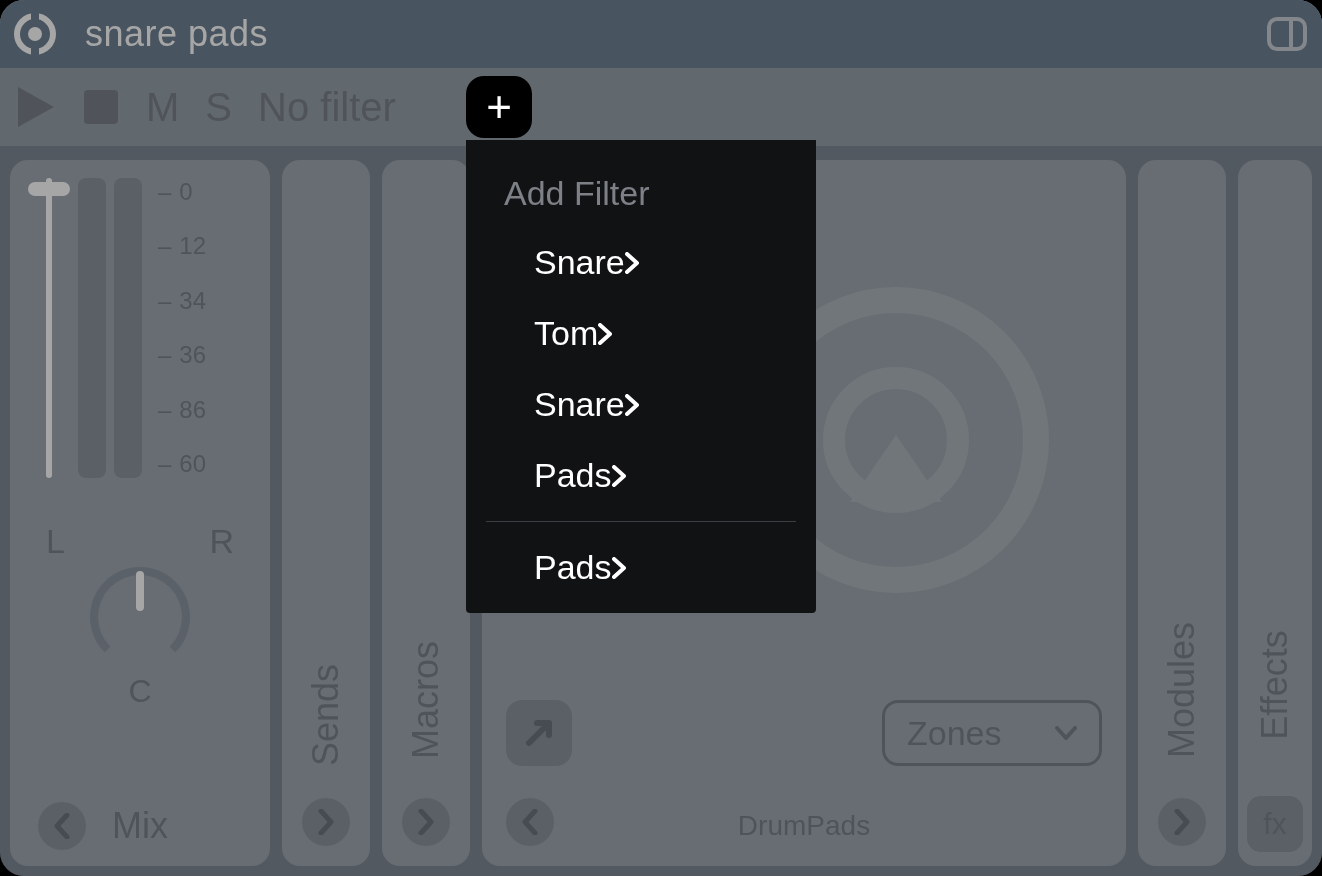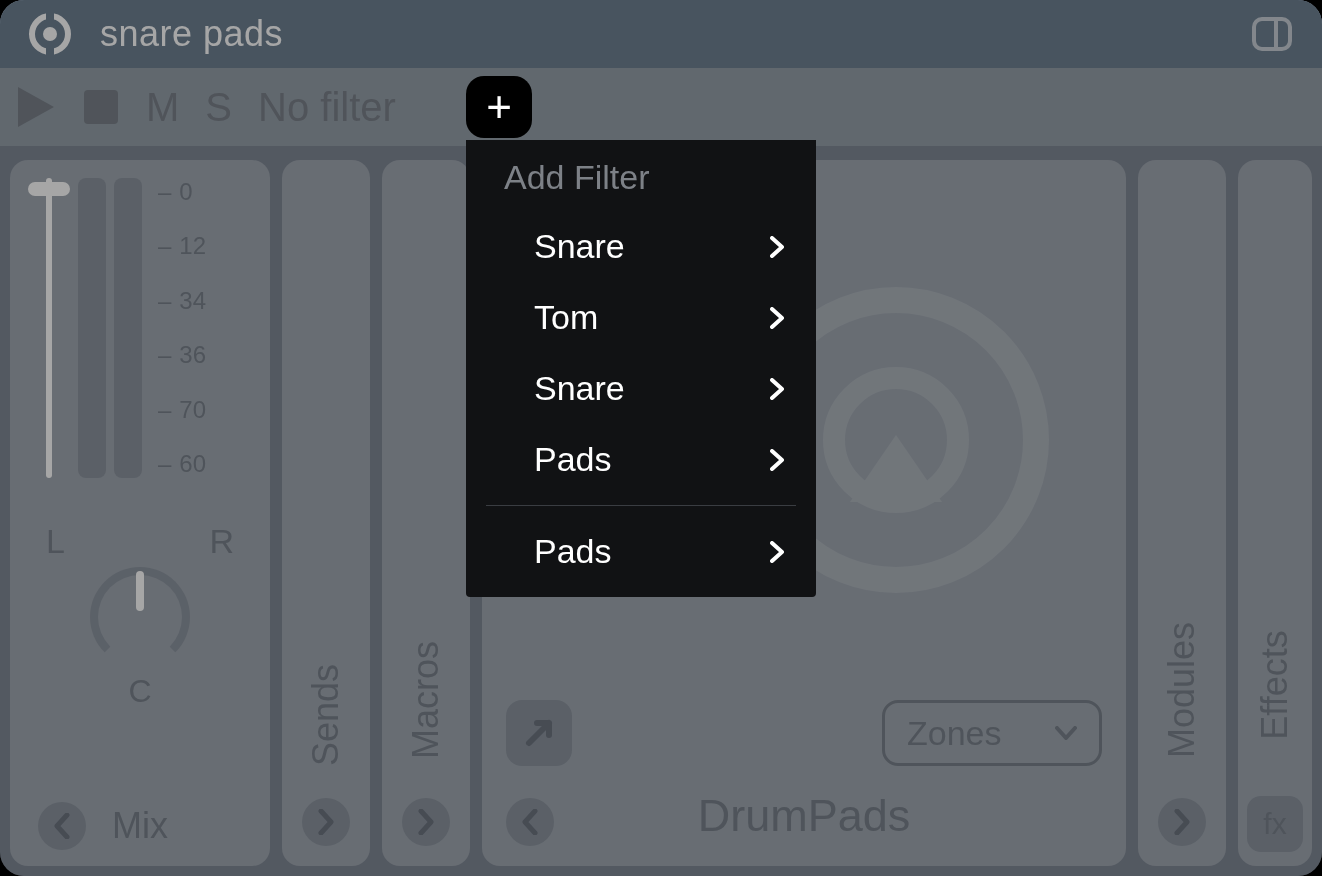--- a/index.html
+++ b/index.html
@@ -1,21 +1,21 @@
 <!DOCTYPE html>
 <html><head>
 <meta charset="utf-8">
 <style>
 *{margin:0;padding:0;box-sizing:border-box;font-family:Arial,Helvetica,sans-serif;}
 body{background:#000;width:1322px;height:876px;overflow:hidden;}
 .window{width:1322px;height:876px;border-radius:24px;overflow:hidden;background:#808996;position:relative;}
 .dim-overlay{position:absolute;inset:0;background:rgba(0,0,0,0.35);z-index:5;pointer-events:none;}
 
 
-.titlebar{height:68px;background:#6f8293;display:flex;align-items:center;padding:0 28px;position:relative;z-index:1;}
+.titlebar{height:68px;background:#6f8293;display:flex;align-items:center;padding:0 13px;position:relative;z-index:1;}
 .titlebar .logo{width:44px;height:44px;display:flex;align-items:center;justify-content:center;}
 .titlebar .title{color:#fff;font-size:36px;font-weight:400;margin-left:28px;letter-spacing:0.5px;}
 .titlebar .panel-icon{margin-left:auto;width:44px;height:44px;display:flex;align-items:center;justify-content:center;}
 
 
 .toolbar{height:78px;background:#96a0aa;display:flex;align-items:center;padding:0 16px;gap:26px;position:relative;z-index:1;}
 .tb-btn{display:flex;align-items:center;justify-content:center;color:#7d838b;}
 .play-icon svg,.stop-icon svg{display:block;}
 .tb-text{font-size:40px;color:#7b828b;font-weight:400;}
 
@@ -47,31 +47,31 @@
 .narrow-panel{width:88px;height:100%;background:#a0a8b1;border-radius:18px;position:relative;}
 .vert-label{position:absolute;bottom:94px;left:50%;transform:translateX(-50%) rotate(-90deg);transform-origin:center;color:#7a828c;font-size:36px;white-space:nowrap;}
 .narrow-panel .nav-circle{position:absolute;bottom:20px;left:50%;transform:translateX(-50%);}
 
 
 .wide-panel{flex:1;height:100%;background:#a0a8b1;border-radius:18px;position:relative;overflow:hidden;}
 .bg-logo{position:absolute;right:70px;top:120px;opacity:0.15;}
 .zones-select{position:absolute;right:24px;bottom:100px;width:220px;height:66px;border:3px solid #7a828c;border-radius:16px;display:flex;align-items:center;justify-content:space-between;padding:0 22px;color:#7a828c;font-size:34px;}
 .expand-btn{position:absolute;left:24px;bottom:100px;width:66px;height:66px;background:#8c949f;border-radius:16px;display:flex;align-items:center;justify-content:center;}
 .wide-panel .nav-circle{position:absolute;bottom:20px;left:24px;}
-.wide-panel .nav-label2{position:absolute;bottom:24px;left:50%;transform:translateX(-50%);color:#7a828c;font-size:45px;}
+.wide-panel .nav-label2{position:absolute;bottom:24px;left:50%;transform:translateX(-50%);color:#7a828c;font-size:28px;}
 
 
 .fx-panel{width:74px;height:100%;background:#a0a8b1;border-radius:18px;position:relative;}
 .fx-panel .vert-label{bottom:170px;}
 .fx-badge{position:absolute;bottom:14px;left:50%;transform:translateX(-50%);width:56px;height:56px;background:#8c949f;border-radius:14px;display:flex;align-items:center;justify-content:center;color:#7a828c;font-size:30px;}
 
 
 .dropdown{position:absolute;left:466px;top:140px;width:350px;background:#111214;border-radius:0 0 4px 4px;z-index:20;padding-bottom:10px;}
-.dropdown-title{color:#7d8187;font-size:34px;padding:18px 38px 14px 38px;font-weight:400;}
-.menu-item{display:flex;align-items:center;justify-content:space-between;color:#fff;font-size:34px;padding:16px 32px 16px 68px;cursor:pointer;}
+.dropdown-title{color:#7d8187;font-size:34px;padding:34px 38px 14px 38px;font-weight:400;}
+.menu-item{display:flex;align-items:center;color:#fff;font-size:34px;padding:16px 32px 16px 68px;cursor:pointer;}
 .menu-item .chev{color:#fff;}
 .menu-sep{height:1px;background:#3a3d42;margin:10px 20px;}
 
 svg{display:block;}
 </style>
 </head>
 <body>
 
 <div class="window">
 
@@ -131,21 +131,21 @@
           <div class="scale-row">
               <span>–</span>
               <span>34</span>
             </div>
           <div class="scale-row">
               <span>–</span>
               <span>36</span>
             </div>
           <div class="scale-row">
               <span>–</span>
-              <span>70</span>
+              <span>86</span>
             </div>
           <div class="scale-row">
               <span>–</span>
               <span>60</span>
             </div>
         </div>
       </div>
       <div class="lr">
         <span>L</span>
         <span>R</span>

